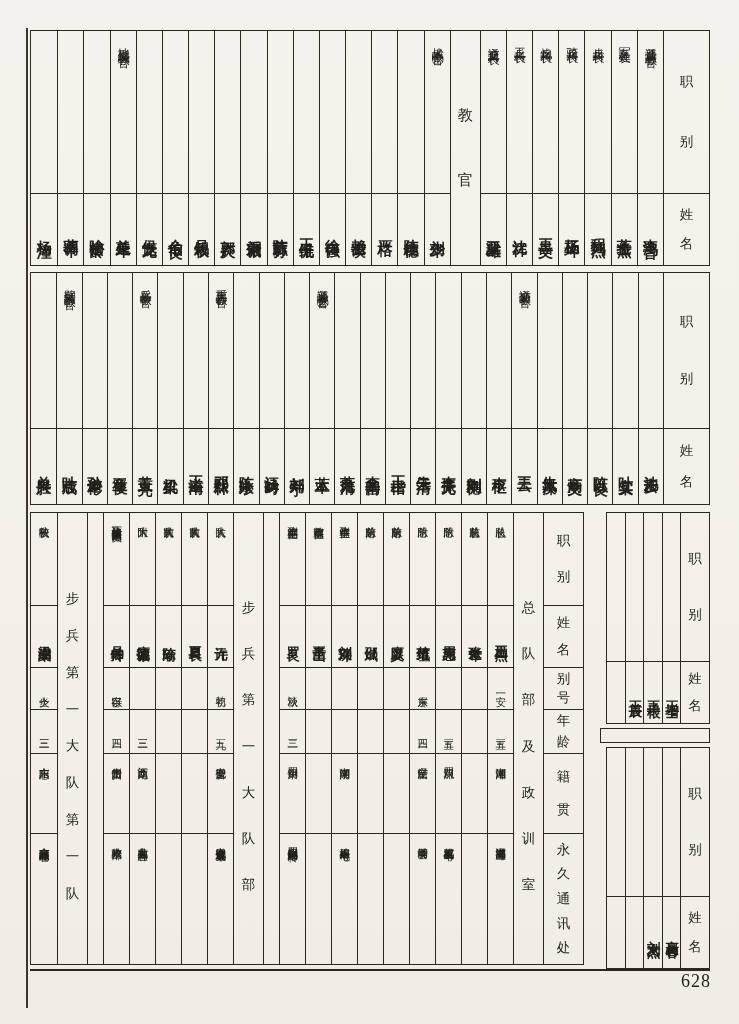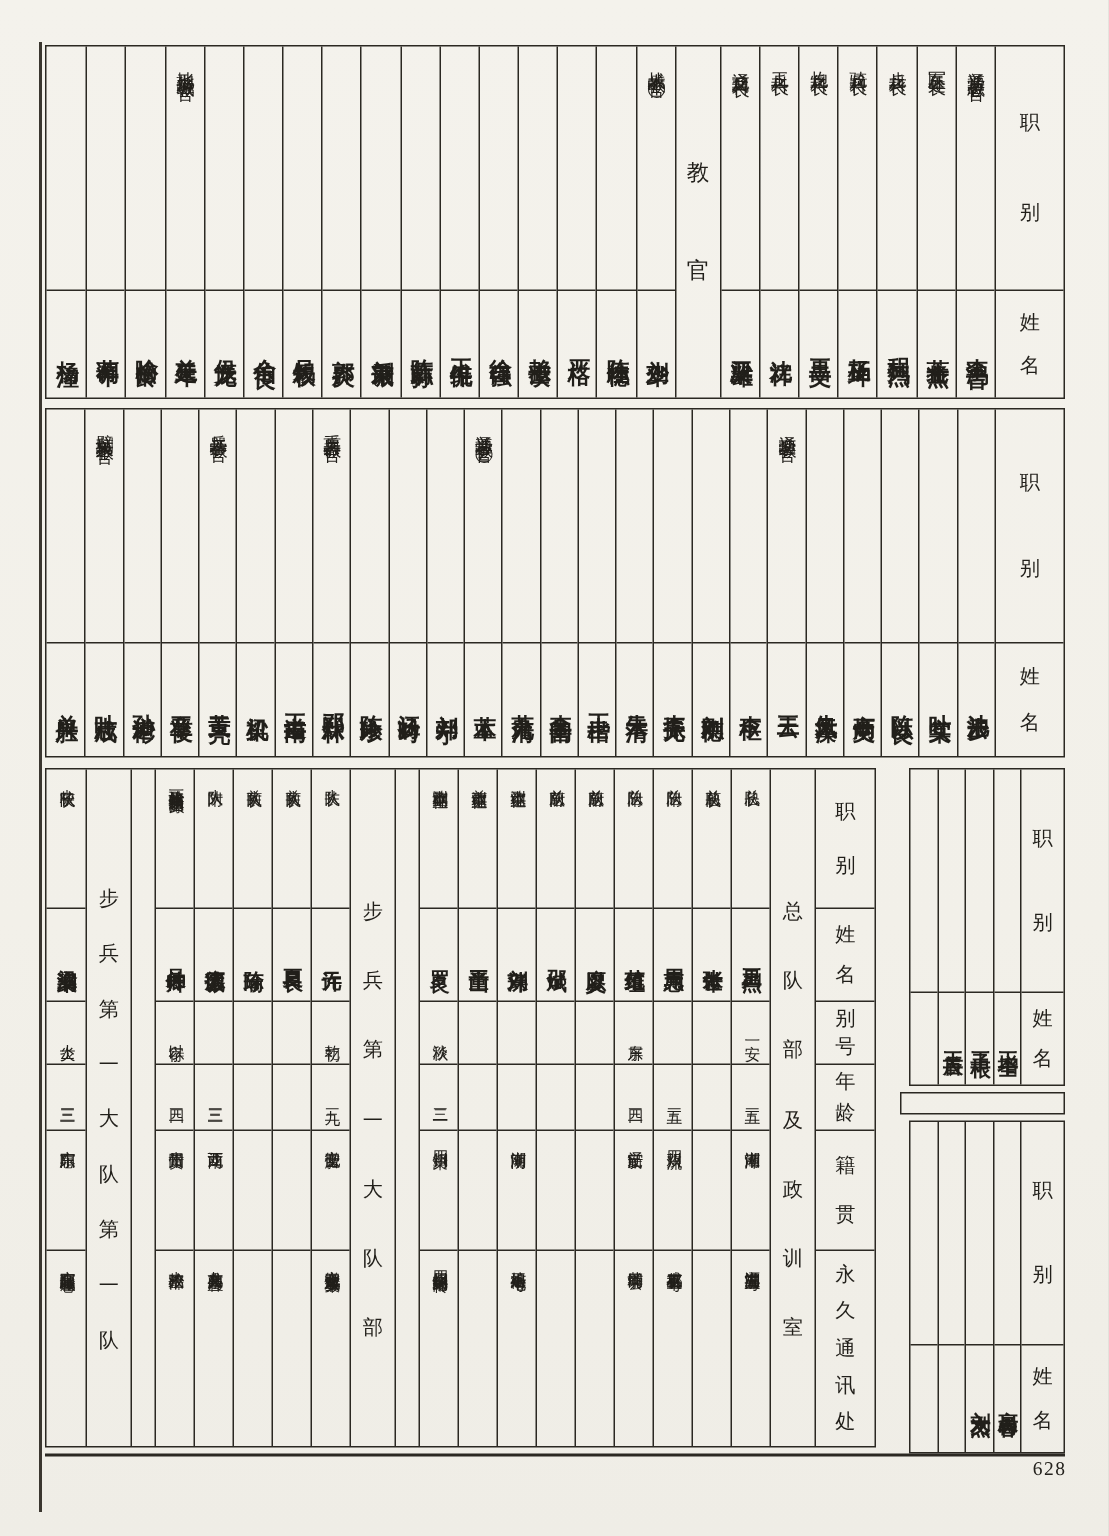--- a/index.html
+++ b/index.html
@@ -34,21 +34,21 @@
   .mid{align-items:center;}
   .f-role{font-size:10.5px;letter-spacing:0.5px;}
   .f-rname{font-size:13.5px;font-weight:bold;letter-spacing:1px;}
   .f-small{font-size:10.5px;letter-spacing:0.5px;}
   .label-cell{flex:1;padding:58px 0 42px;font-size:13.5px;}
   .empty-cell{flex:1;}
   
   .m-title{height:148px;} .m-name{height:62px;border-top:1px solid #2b2822;align-items:center;}
   #mini-b .m-name{height:72px;}
   .m-name .f-name{font-size:13.5px;}
-  #pagenum{position:absolute;right:28px;top:971px;font-size:13px;letter-spacing:1px;color:#24221d;}
+  #pagenum{position:absolute;right:28px;top:971px;font-size:18px;letter-spacing:1px;color:#24221d;}
   #left-frame{position:absolute;left:26px;top:28px;width:1.5px;height:980px;background:#3a362f;}
   #bottom-rule{position:absolute;left:30px;top:969px;width:680px;height:1.5px;background:#2b2822;}
 </style>
 </head>
 <body>
 
 <div class="page">
   <div id="left-frame"></div>
 
   <div id="t1" class="vtable">

